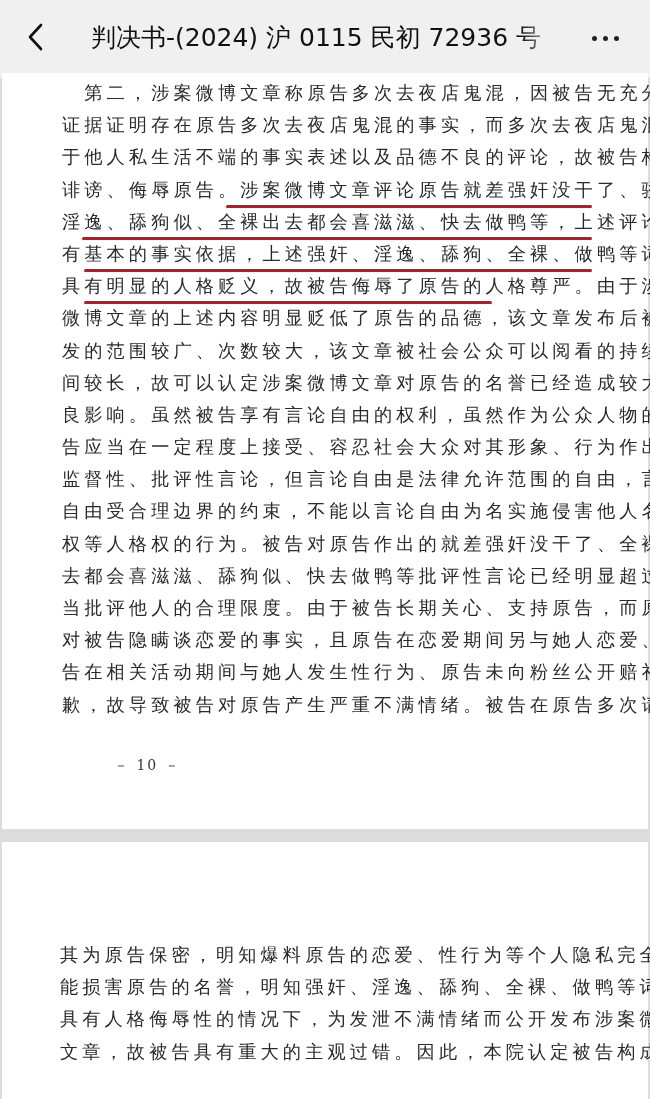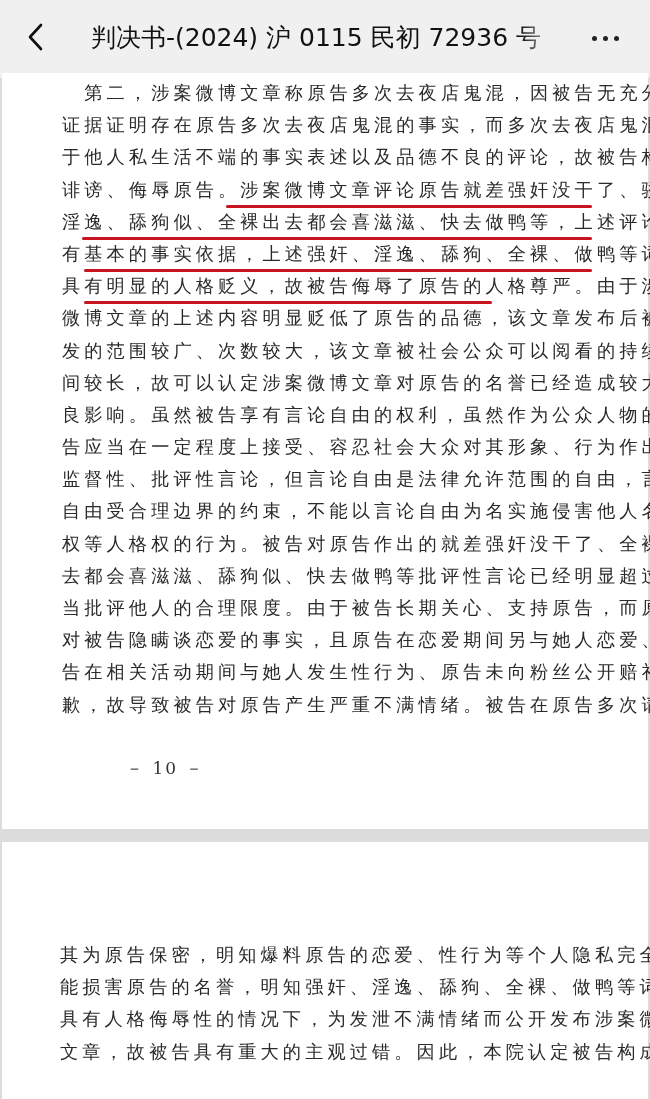--- a/index.html
+++ b/index.html
@@ -43,22 +43,22 @@
     position: absolute; left: 80px; width: 500px;
     font-size: 18.2px; letter-spacing: 4.1px; color: #2a2a2a;
   }
   .line {
     height: 32.2px; line-height: 32.2px; white-space: nowrap; position: relative;
   }
   .ul {
     position: absolute; height: 3px; background: #c8141e; border-radius: 2px;
   }
   .page-num {
-    position: absolute; left: 124px; top: 684px;
-    font-size: 17px; color: #333; letter-spacing: 2px;
+    position: absolute; left: 112px; top: 684px;
+    font-size: 14px; color: #333; letter-spacing: 2px;
   }
 </style>
 </head>
 <body>
 
 <div class="topbar">
   <div class="back-btn">
     <svg width="20" height="30" viewBox="0 0 20 30">
       <polyline points="15,3 4,15 15,27" fill="none" stroke="#111" stroke-width="2.6" stroke-linecap="round" stroke-linejoin="round"></polyline>
     </svg>

